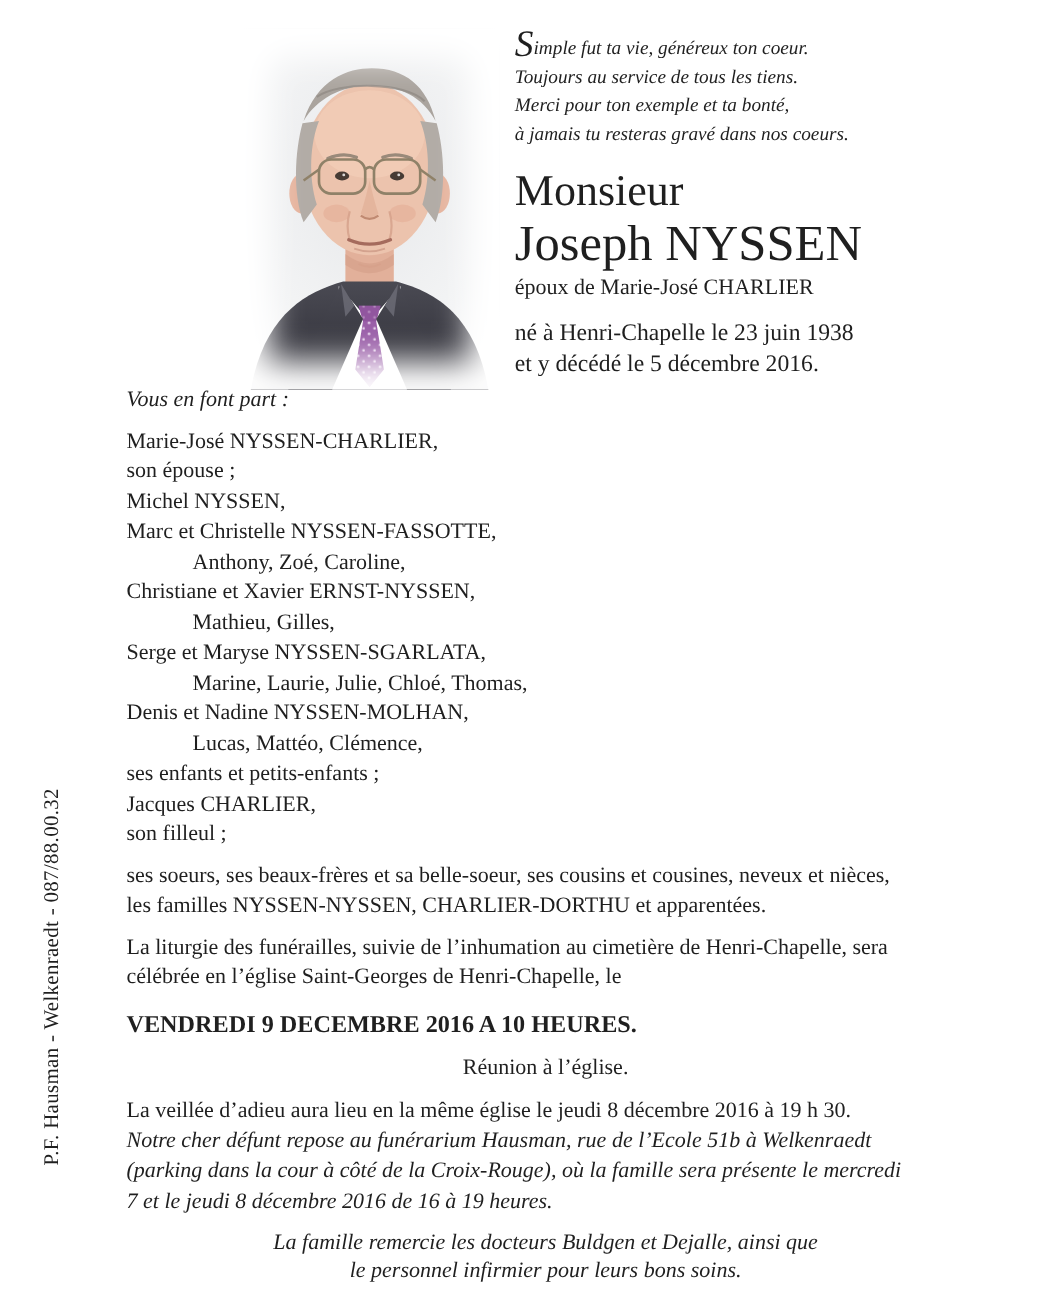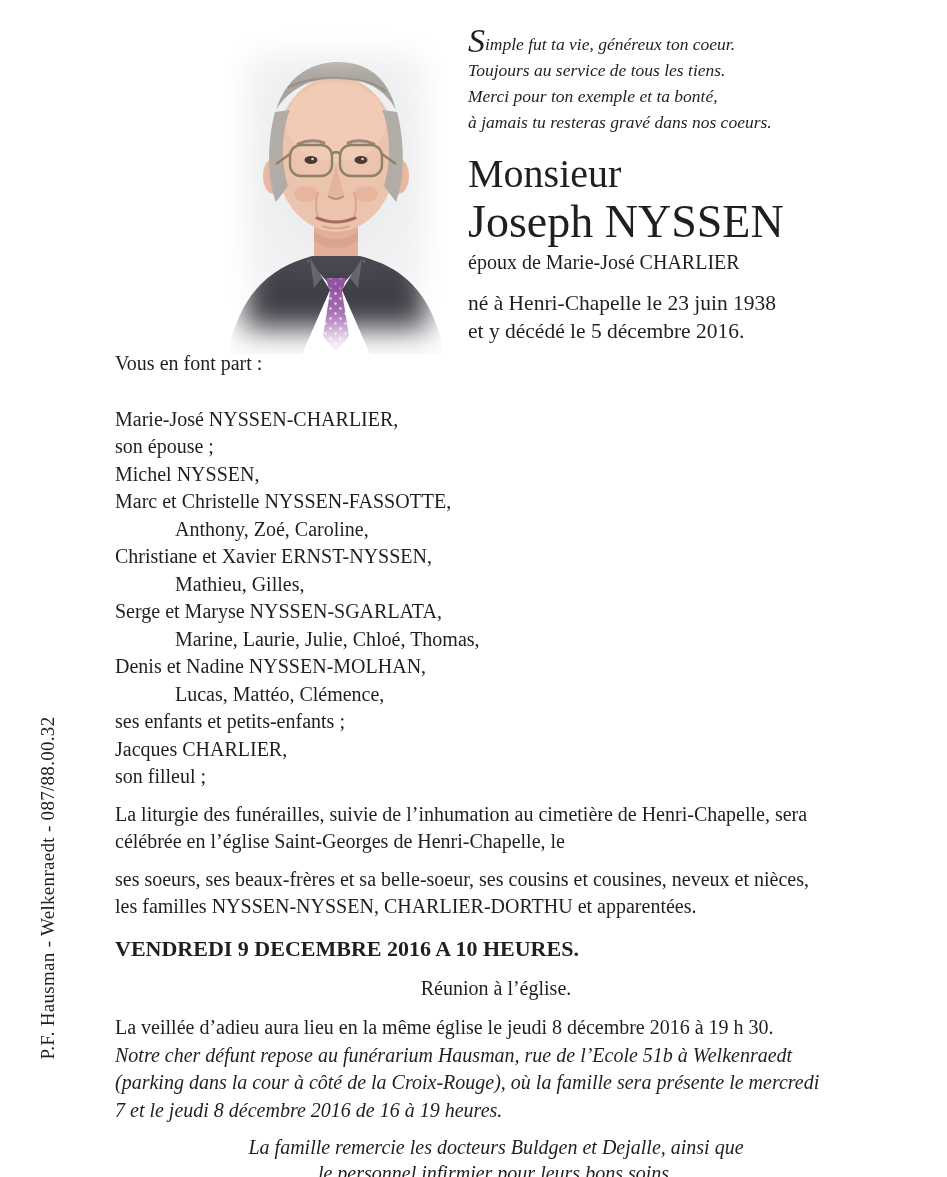--- a/index.html
+++ b/index.html
@@ -80,21 +80,21 @@
   .body{
     position:absolute;
     left:115px;top:350px;
     width:762px;
     font-size:20px;
     line-height:27.5px;
   }
   .line{white-space:nowrap;}
   .indent{padding-left:60px;font-family:Liberation Serif, serif;}
   .right{text-align:left;white-space:nowrap;}
-  .intro{margin-bottom:28px;}
+  .intro{margin-bottom:10px;font-style:italic;}
   .para{margin-top:10px;}
   .center{text-align:center;}
   .date-line{
     margin-top:14px;
     text-align:left;
     font-weight:bold;
     font-size:22px;
     line-height:28px;
   }
   .meeting{margin-top:12px;}
@@ -221,27 +221,27 @@
     <div class="line">Serge et Maryse NYSSEN-SGARLATA,</div>
     <div class="line indent">Marine, Laurie, Julie, Chloé, Thomas,</div>
     <div class="line">Denis et Nadine NYSSEN-MOLHAN,</div>
     <div class="line indent">Lucas, Mattéo, Clémence,</div>
     <div class="right">ses enfants et petits-enfants ;</div>
 
     <div class="line">Jacques CHARLIER,</div>
     <div class="right">son filleul ;</div>
 
     <div class="para">
+      <div>ses soeurs, ses beaux-frères et sa belle-soeur, ses cousins et cousines, neveux et nièces,</div>
+      <div>les familles NYSSEN-NYSSEN, CHARLIER-DORTHU et apparentées.</div>
+    </div>
+
+    <div class="para">
       <div>La liturgie des funérailles, suivie de l’inhumation au cimetière de Henri-Chapelle, sera</div>
       <div>célébrée en l’église Saint-Georges de Henri-Chapelle, le</div>
-    </div>
-
-    <div class="para">
-      <div>ses soeurs, ses beaux-frères et sa belle-soeur, ses cousins et cousines, neveux et nièces,</div>
-      <div>les familles NYSSEN-NYSSEN, CHARLIER-DORTHU et apparentées.</div>
     </div>
 
     <div class="date-line">VENDREDI 9 DECEMBRE 2016 A 10 HEURES.</div>
     <div class="center meeting">Réunion à l’église.</div>
 
     <div class="vigil">La veillée d’adieu aura lieu en la même église le jeudi 8 décembre 2016 à 19 h 30.</div>
 
     <div class="repose">
       <div>Notre cher défunt repose au funérarium Hausman, rue de l’Ecole 51b à Welkenraedt</div>
       <div>(parking dans la cour à côté de la Croix-Rouge), où la famille sera présente le mercredi</div>

